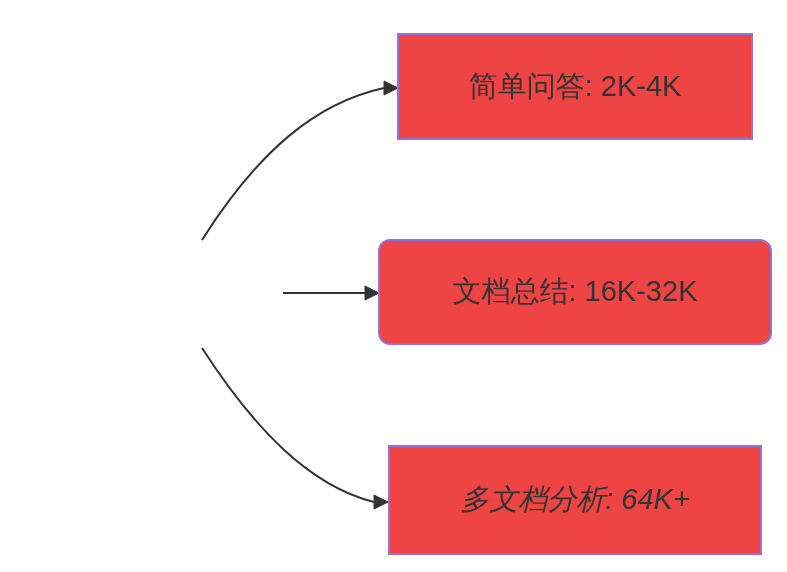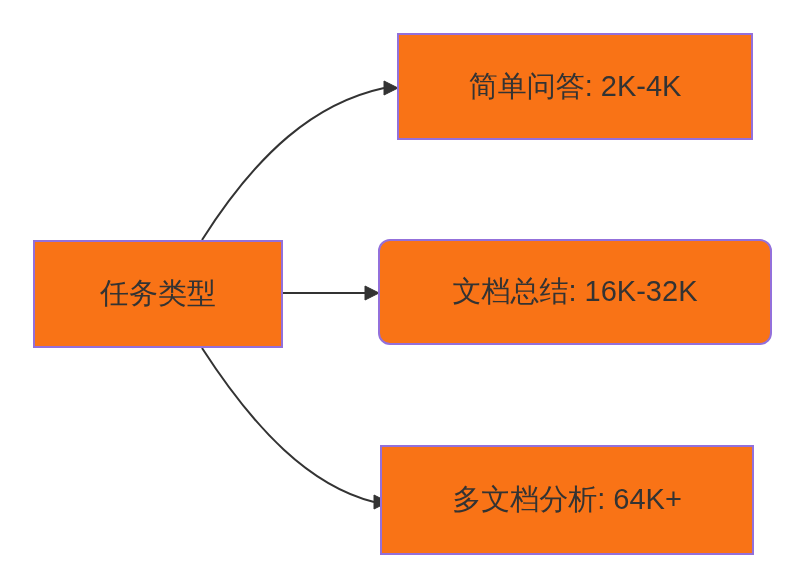--- a/index.html
+++ b/index.html
@@ -27,55 +27,52 @@
     stroke: #333333;
     stroke-width: 2px;
   }
   .edges polygon {
     fill: #333333;
     stroke: #333333;
   }
   .node {
     position: absolute;
     box-sizing: border-box;
-    background: #f97316;
+    background: #ef4444;
     border: 2px solid #9370DB;
     color: #333333;
     font-size: 29px;
     display: flex;
     align-items: center;
     justify-content: center;
     text-align: center;
     white-space: nowrap;
   }
   .node-root   { left: 33px;  top: 240px; width: 250px; height: 108px; }
   .node-top    { left: 397px; top: 33px;  width: 356px; height: 107px; }
   .node-middle { left: 378px; top: 239px; width: 394px; height: 106px; border-radius: 12px; }
-  .node-bottom { left: 380px; top: 445px; width: 374px; height: 110px; }
+  .node-bottom { left: 388px; top: 445px; width: 374px; height: 110px; font-style: italic; }
 </style>
 </head>
 <body>
 
 <div class="canvas">
 
   <svg class="edges" viewBox="0 0 787 572" xmlns="http://www.w3.org/2000/svg">
 
     <path d="M 202 240 C 258 152, 315 103, 384 88"></path>
     <polygon points="384,81 398,88 384,95"></polygon>
 
     <path d="M 283 293 L 365 293"></path>
     <polygon points="365,286 379,293 365,300"></polygon>
 
     <path d="M 202 348 C 255 430, 310 486, 374 502"></path>
     <polygon points="374,495 388,502 374,509"></polygon>
   </svg>
 
-  <div class="node node-root">
-    <span>任务类型</span>
-  </div>
 
   <div class="node node-top">
     <span>简单问答: 2K-4K</span>
   </div>
 
   <div class="node node-middle">
     <span>文档总结: 16K-32K</span>
   </div>
 
   <div class="node node-bottom">

